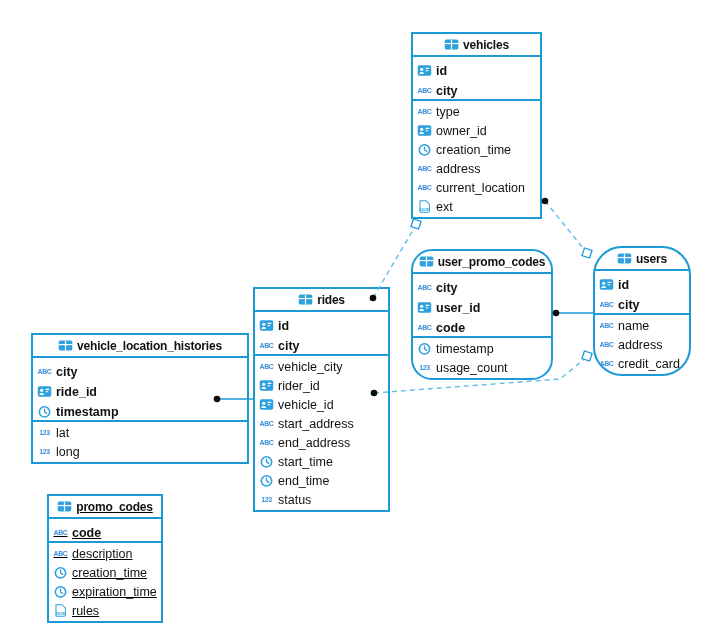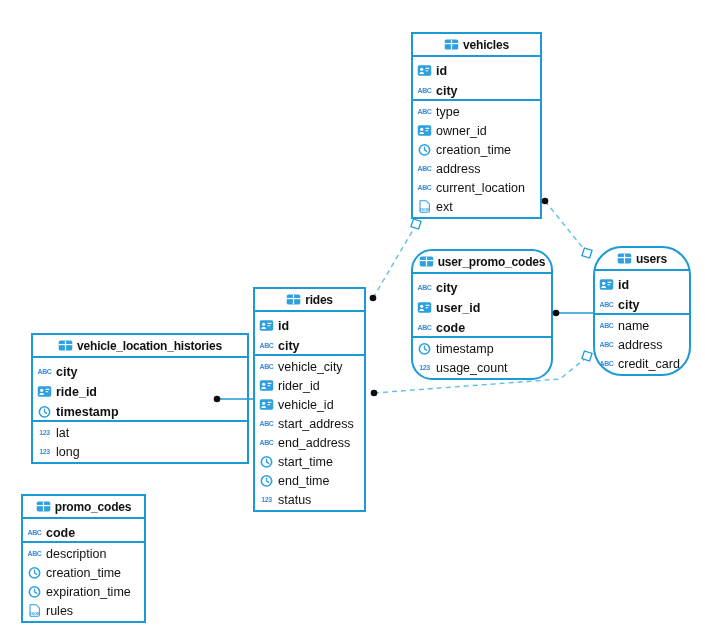--- a/index.html
+++ b/index.html
@@ -230,21 +230,21 @@
           <span>address</span>
         </div>
         <div class="row">
           <span class="icon">
             <span class="txt-icon" style="color:#3c8eda">ABC</span>
           </span>
           <span>credit_card</span>
         </div>
       </div>
     </div>
-    <div class="table-box" style="left: 253px; top: 287px; width: 113px;">
+    <div class="table-box" style="left: 253px; top: 287px; width: 137px;">
       <div class="table-header">
         <span class="icon">
           <svg width="15" height="15" viewBox="0 0 16 16">
             <rect x="0.8" y="2.6" width="14.4" height="10.8" rx="1.8" fill="#2da0df"></rect>
             <line x1="0.8" y1="7" x2="15.2" y2="7" stroke="#fff" stroke-width="1.3"></line>
             <line x1="8" y1="3" x2="8" y2="13.2" stroke="#fff" stroke-width="1.3"></line>
           </svg>
         </span>
         <span>rides</span>
       </div>
@@ -385,21 +385,21 @@
           <span>lat</span>
         </div>
         <div class="row">
           <span class="icon">
             <span class="txt-icon" style="color:#3c8eda">123</span>
           </span>
           <span>long</span>
         </div>
       </div>
     </div>
-    <div class="table-box" style="left: 21px; top: 494px; width: 125px;">
+    <div class="table-box" style="left: 47px; top: 494px; width: 116px; text-decoration: underline;">
       <div class="table-header">
         <span class="icon">
           <svg width="15" height="15" viewBox="0 0 16 16">
             <rect x="0.8" y="2.6" width="14.4" height="10.8" rx="1.8" fill="#2da0df"></rect>
             <line x1="0.8" y1="7" x2="15.2" y2="7" stroke="#fff" stroke-width="1.3"></line>
             <line x1="8" y1="3" x2="8" y2="13.2" stroke="#fff" stroke-width="1.3"></line>
           </svg>
         </span>
         <span>promo_codes</span>
       </div>

